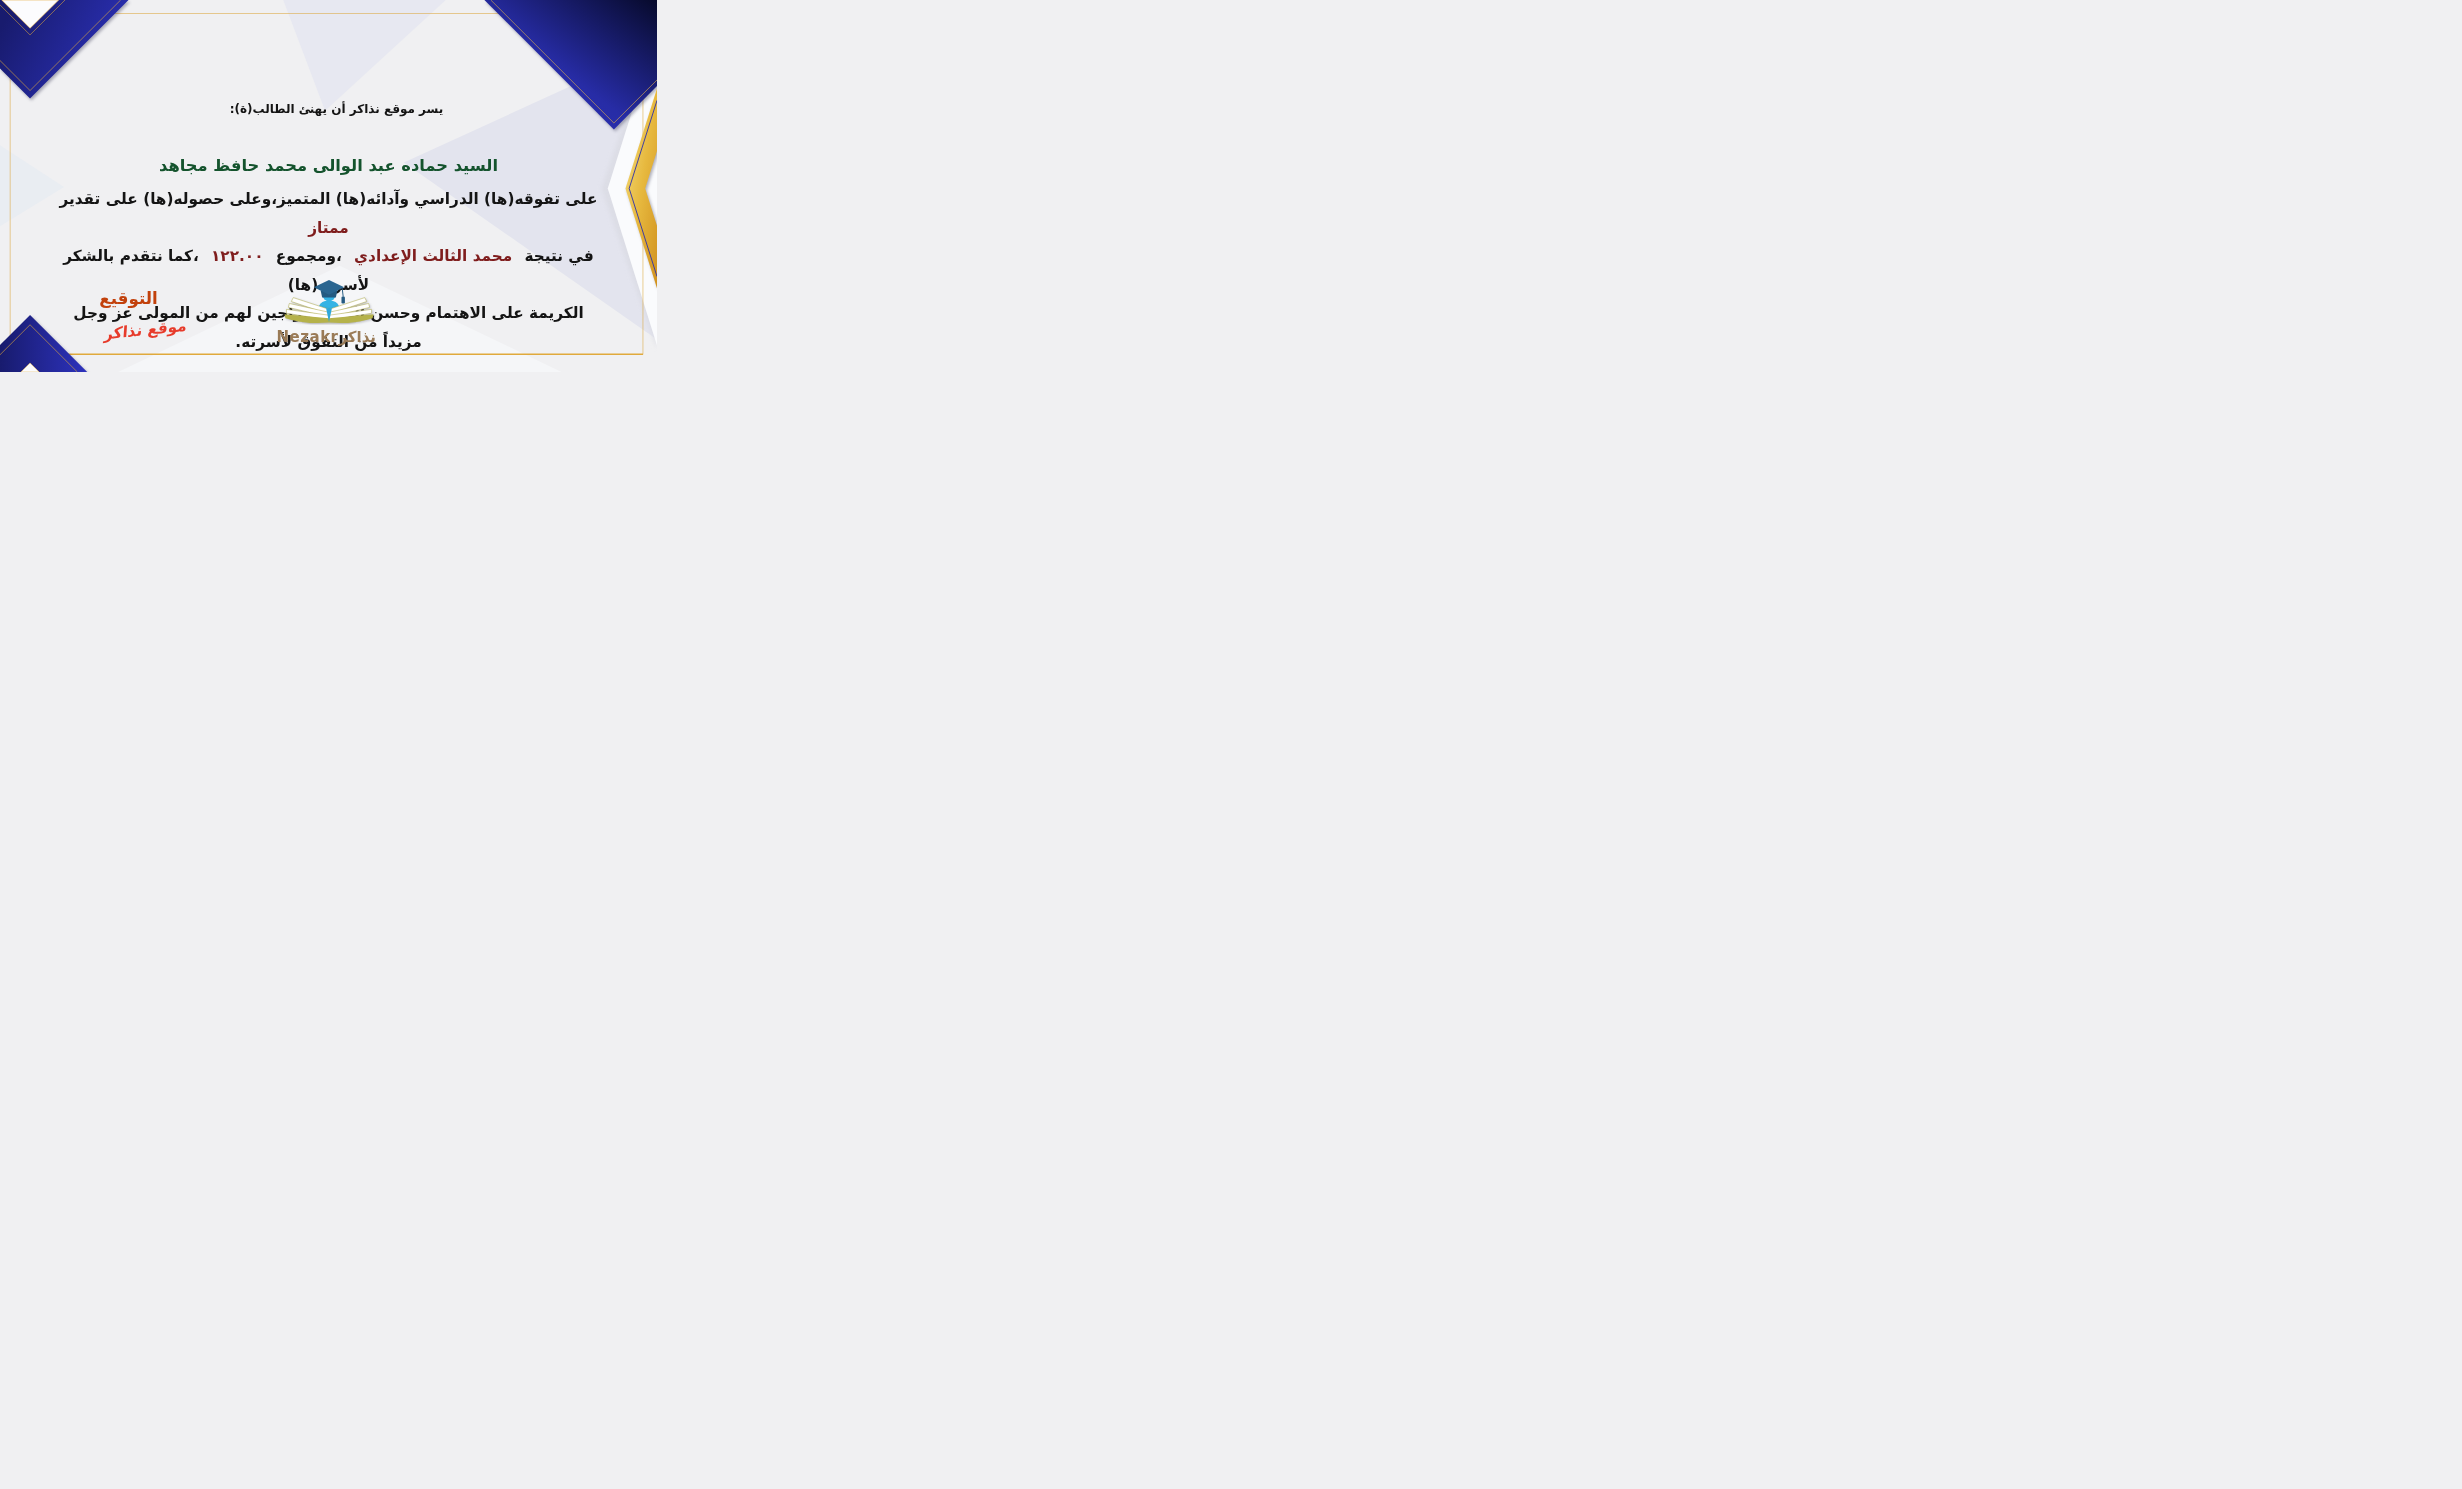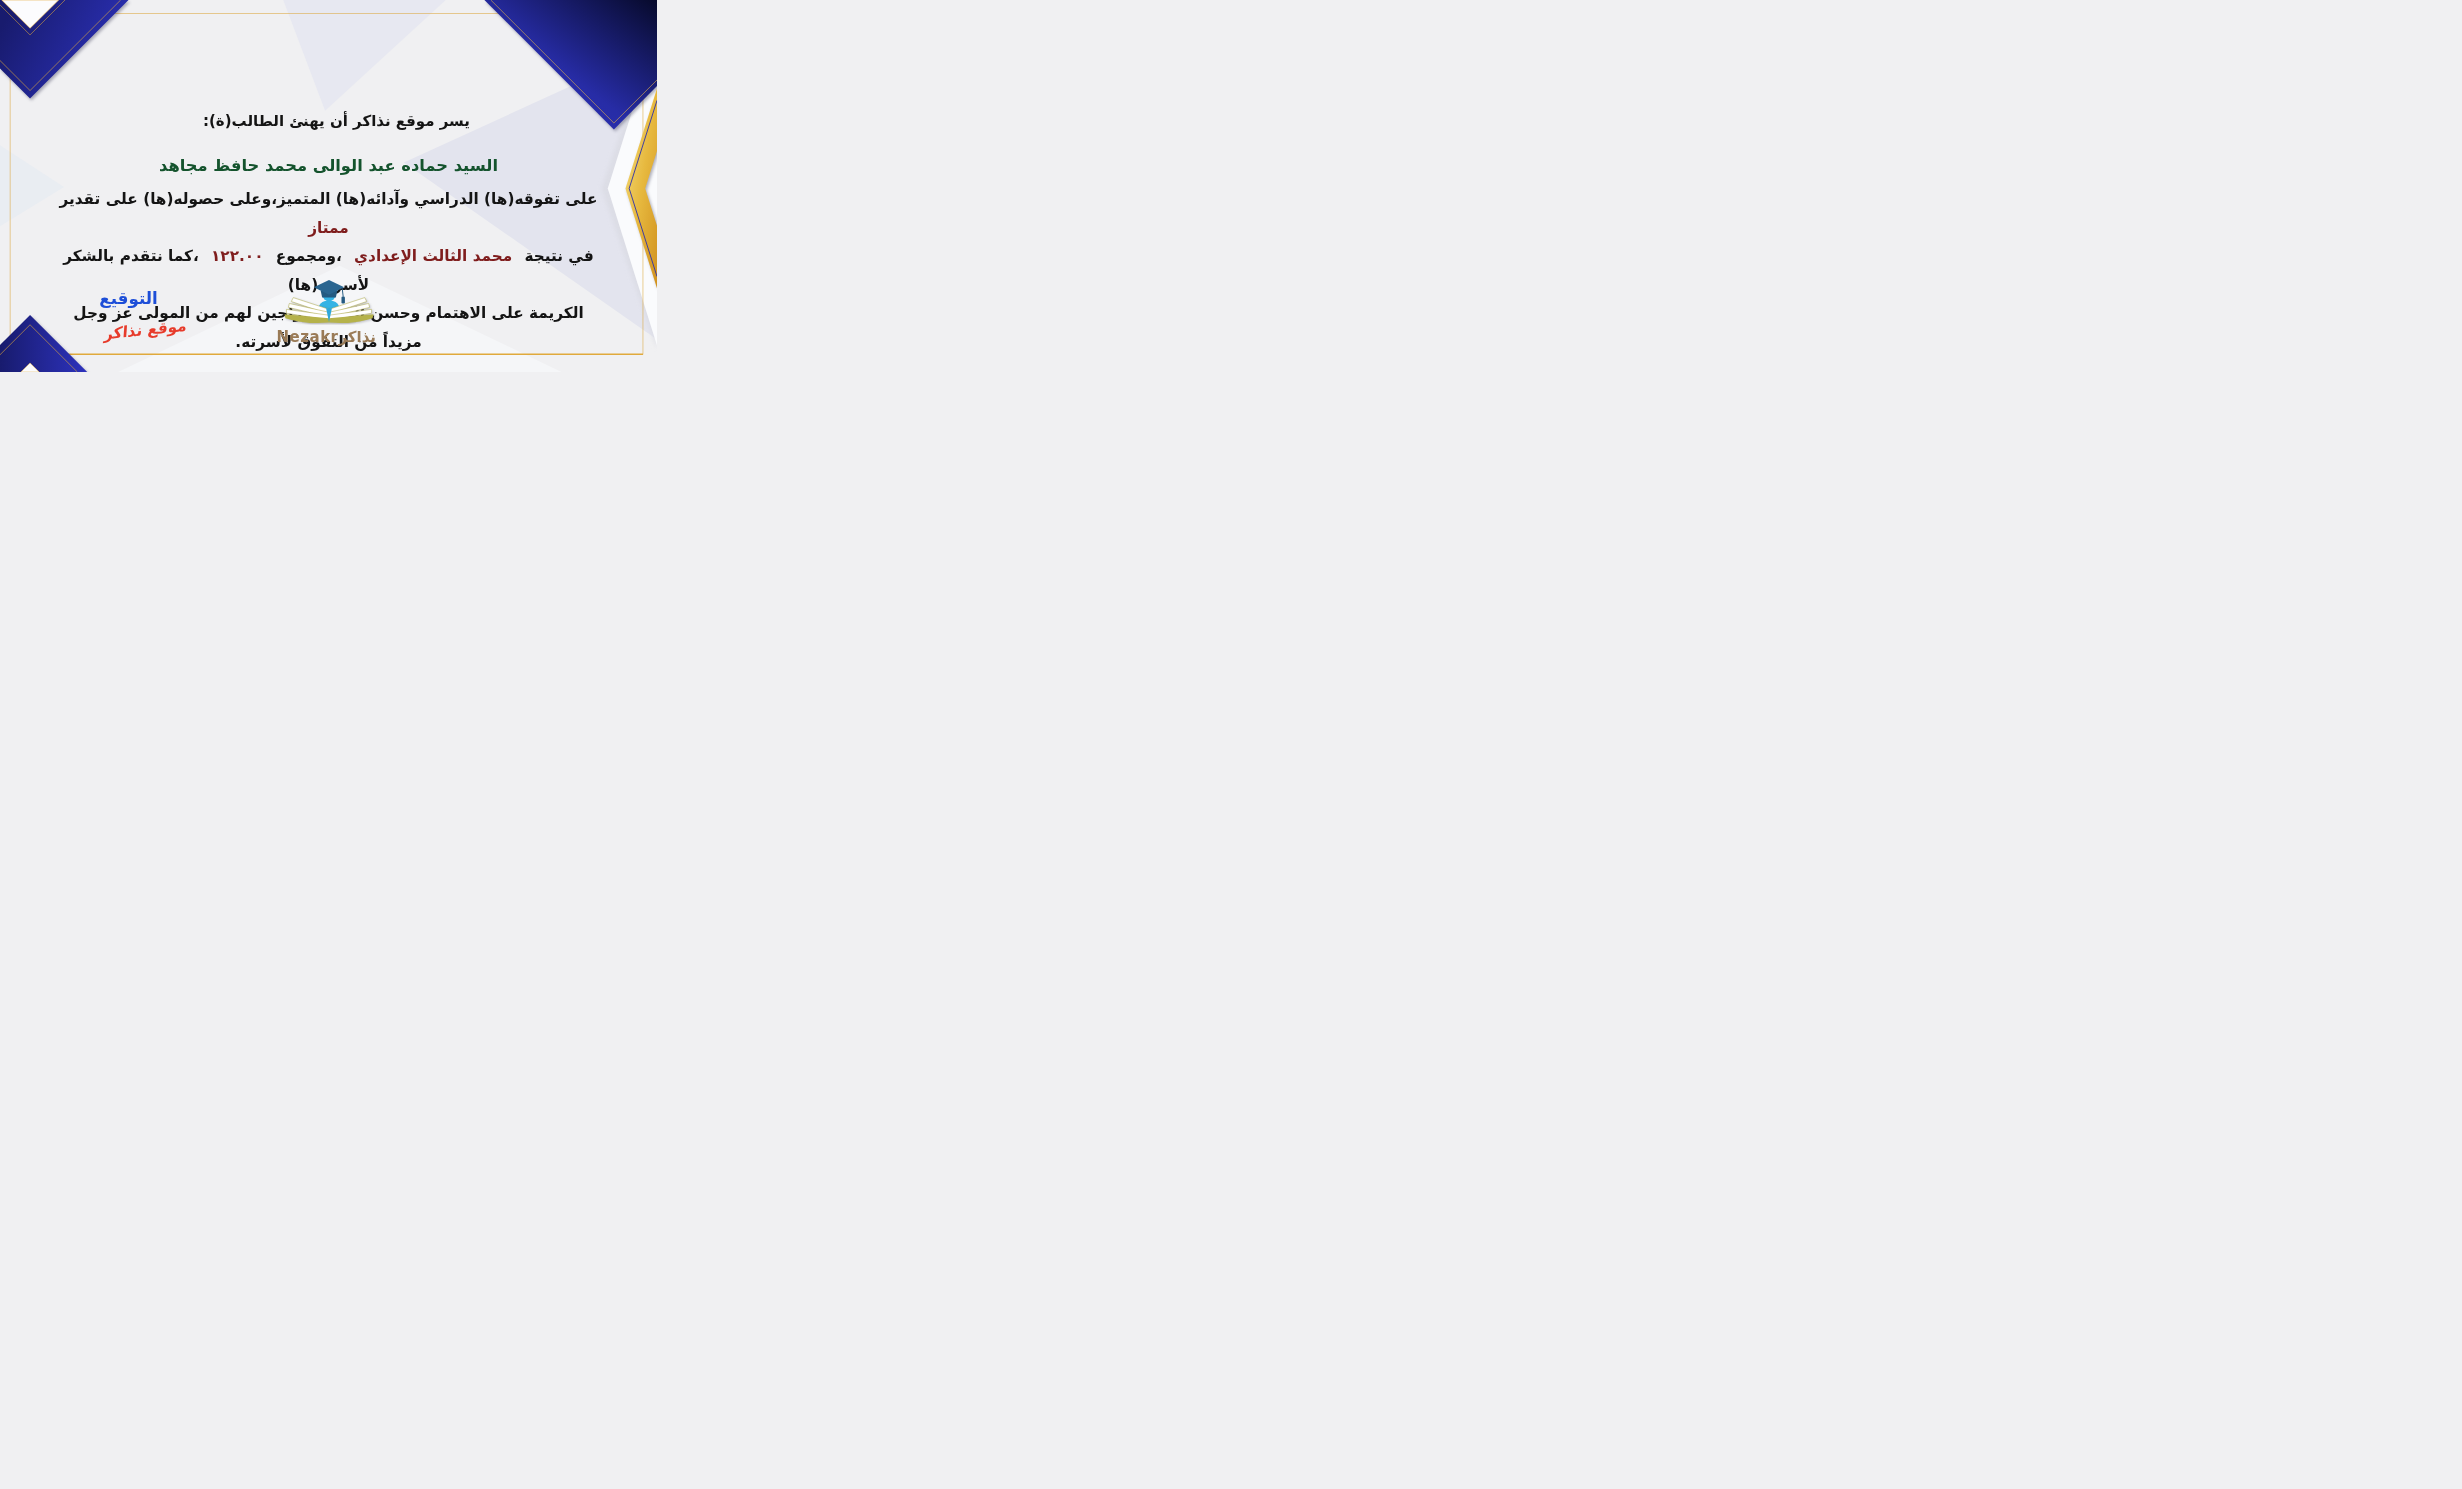--- a/index.html
+++ b/index.html
@@ -4,28 +4,28 @@
 <style>
   html,body{margin:0;padding:0;background:#f0f0f2;}
   .page{position:relative;width:657px;height:372px;overflow:hidden;background:#f0f0f2;
         font-family:"DejaVu Sans",sans-serif;}
   .deco{position:absolute;inset:0;width:100%;height:100%;}
   .shadowed{filter:drop-shadow(3px 4px 3px rgba(30,30,60,.35));}
   .soft{filter:drop-shadow(2px 2px 2px rgba(30,30,60,.25));}
   .txt{position:absolute;left:0;right:0;text-align:center;color:#141414;}
   .title{top:24.6px;font-size:42px;line-height:62px;font-weight:bold;color:#2d33b4;
          text-shadow:1.5px 2px 2px rgba(44,48,120,.45);}
-  .line1{top:112px;font-size:15px;font-weight:bold;margin-left:16px;}
+  .line1{top:102px;font-size:12px;font-weight:bold;margin-left:16px;}
   .name{top:156px;font-size:16.3px;font-weight:bold;color:#14532d;}
   .para{top:185px;left:29.5px;right:29.5px;font-size:15.3px;line-height:28.6px;font-weight:bold;}
   .red{color:#7f1d1d;}
   .slot{margin:0 6.9px;}
   .grade{margin:0 10.8px;}
   .sign-label{position:absolute;left:84px;top:288px;width:89px;text-align:center;
-              font-size:16.7px;font-weight:bold;color:#1d4ed8;}
+              font-size:16.7px;font-weight:bold;color:#c2410c;}
   .sign-script{position:absolute;left:79px;top:321px;width:133px;text-align:center;
                font-size:15.3px;font-weight:bold;color:#e73b2b;
                transform:rotate(-6deg) skewX(-10deg);}
   .logo{position:absolute;left:282px;top:279px;width:94px;text-align:center;}
   .logo-text{margin-top:1px;font-size:15px;font-weight:bold;color:#9a7b57;letter-spacing:0.5px;}
 </style>
 </head>
 <body>
 
 <div class="page">

